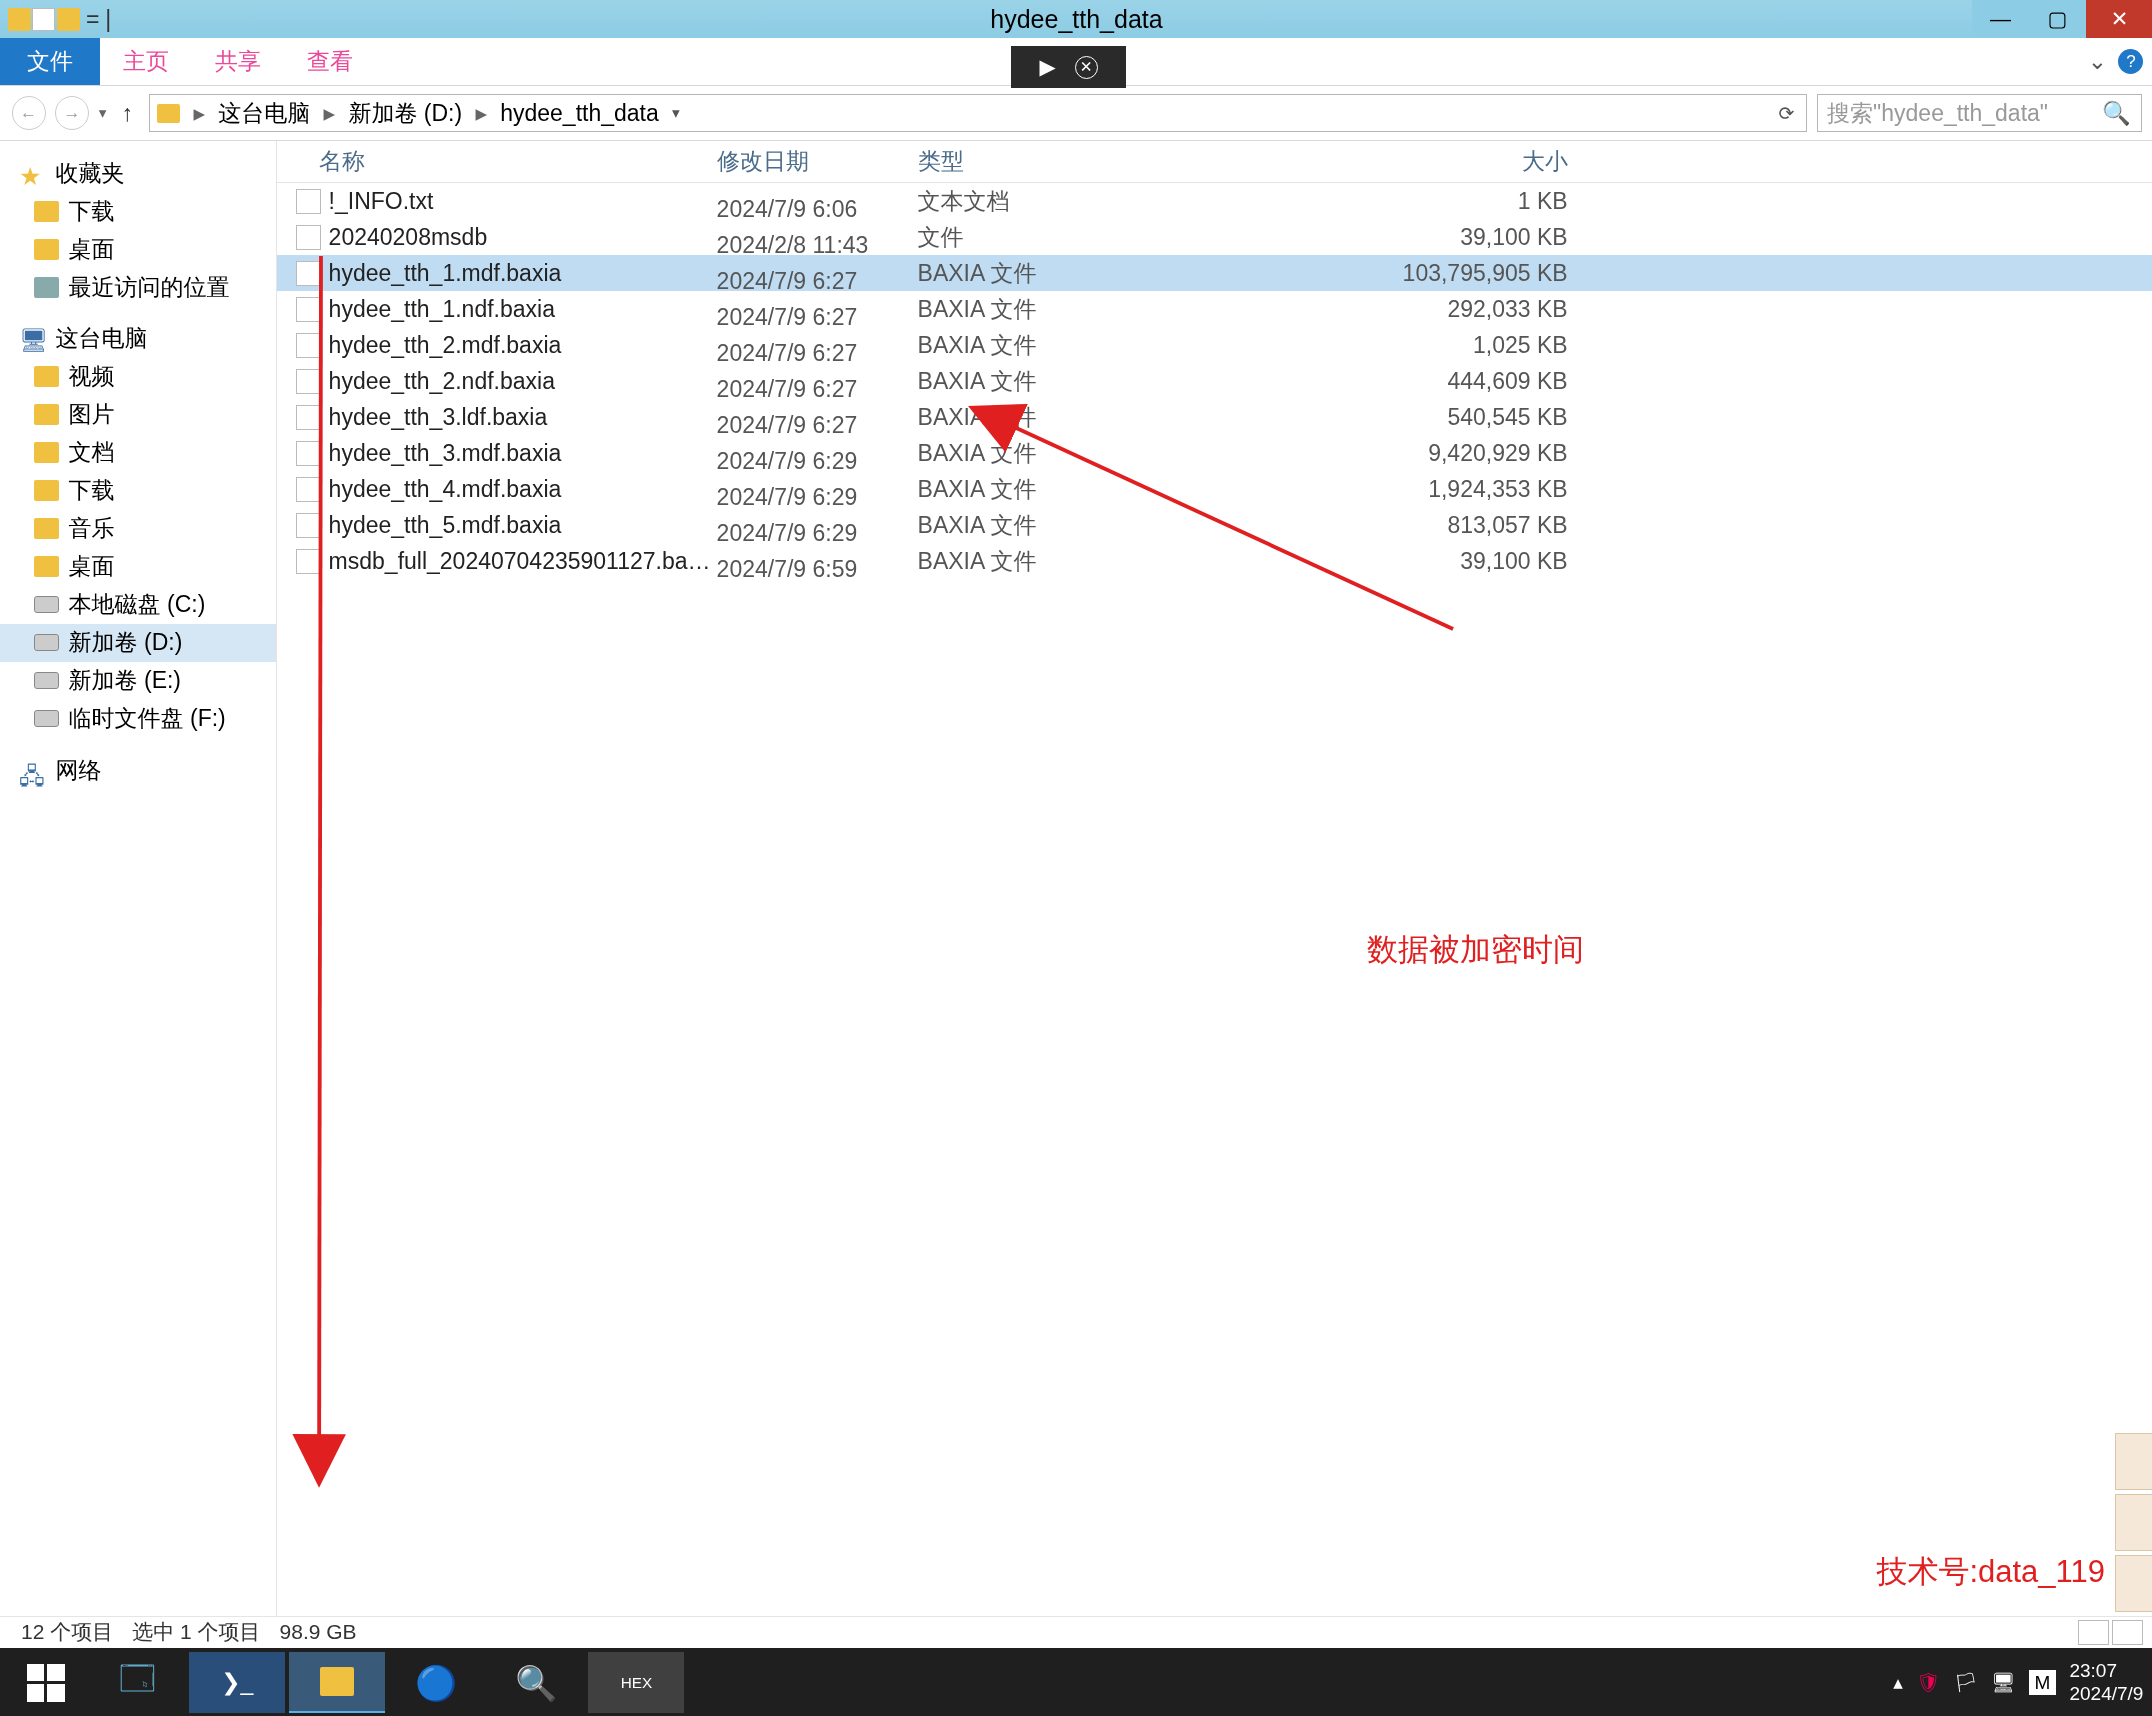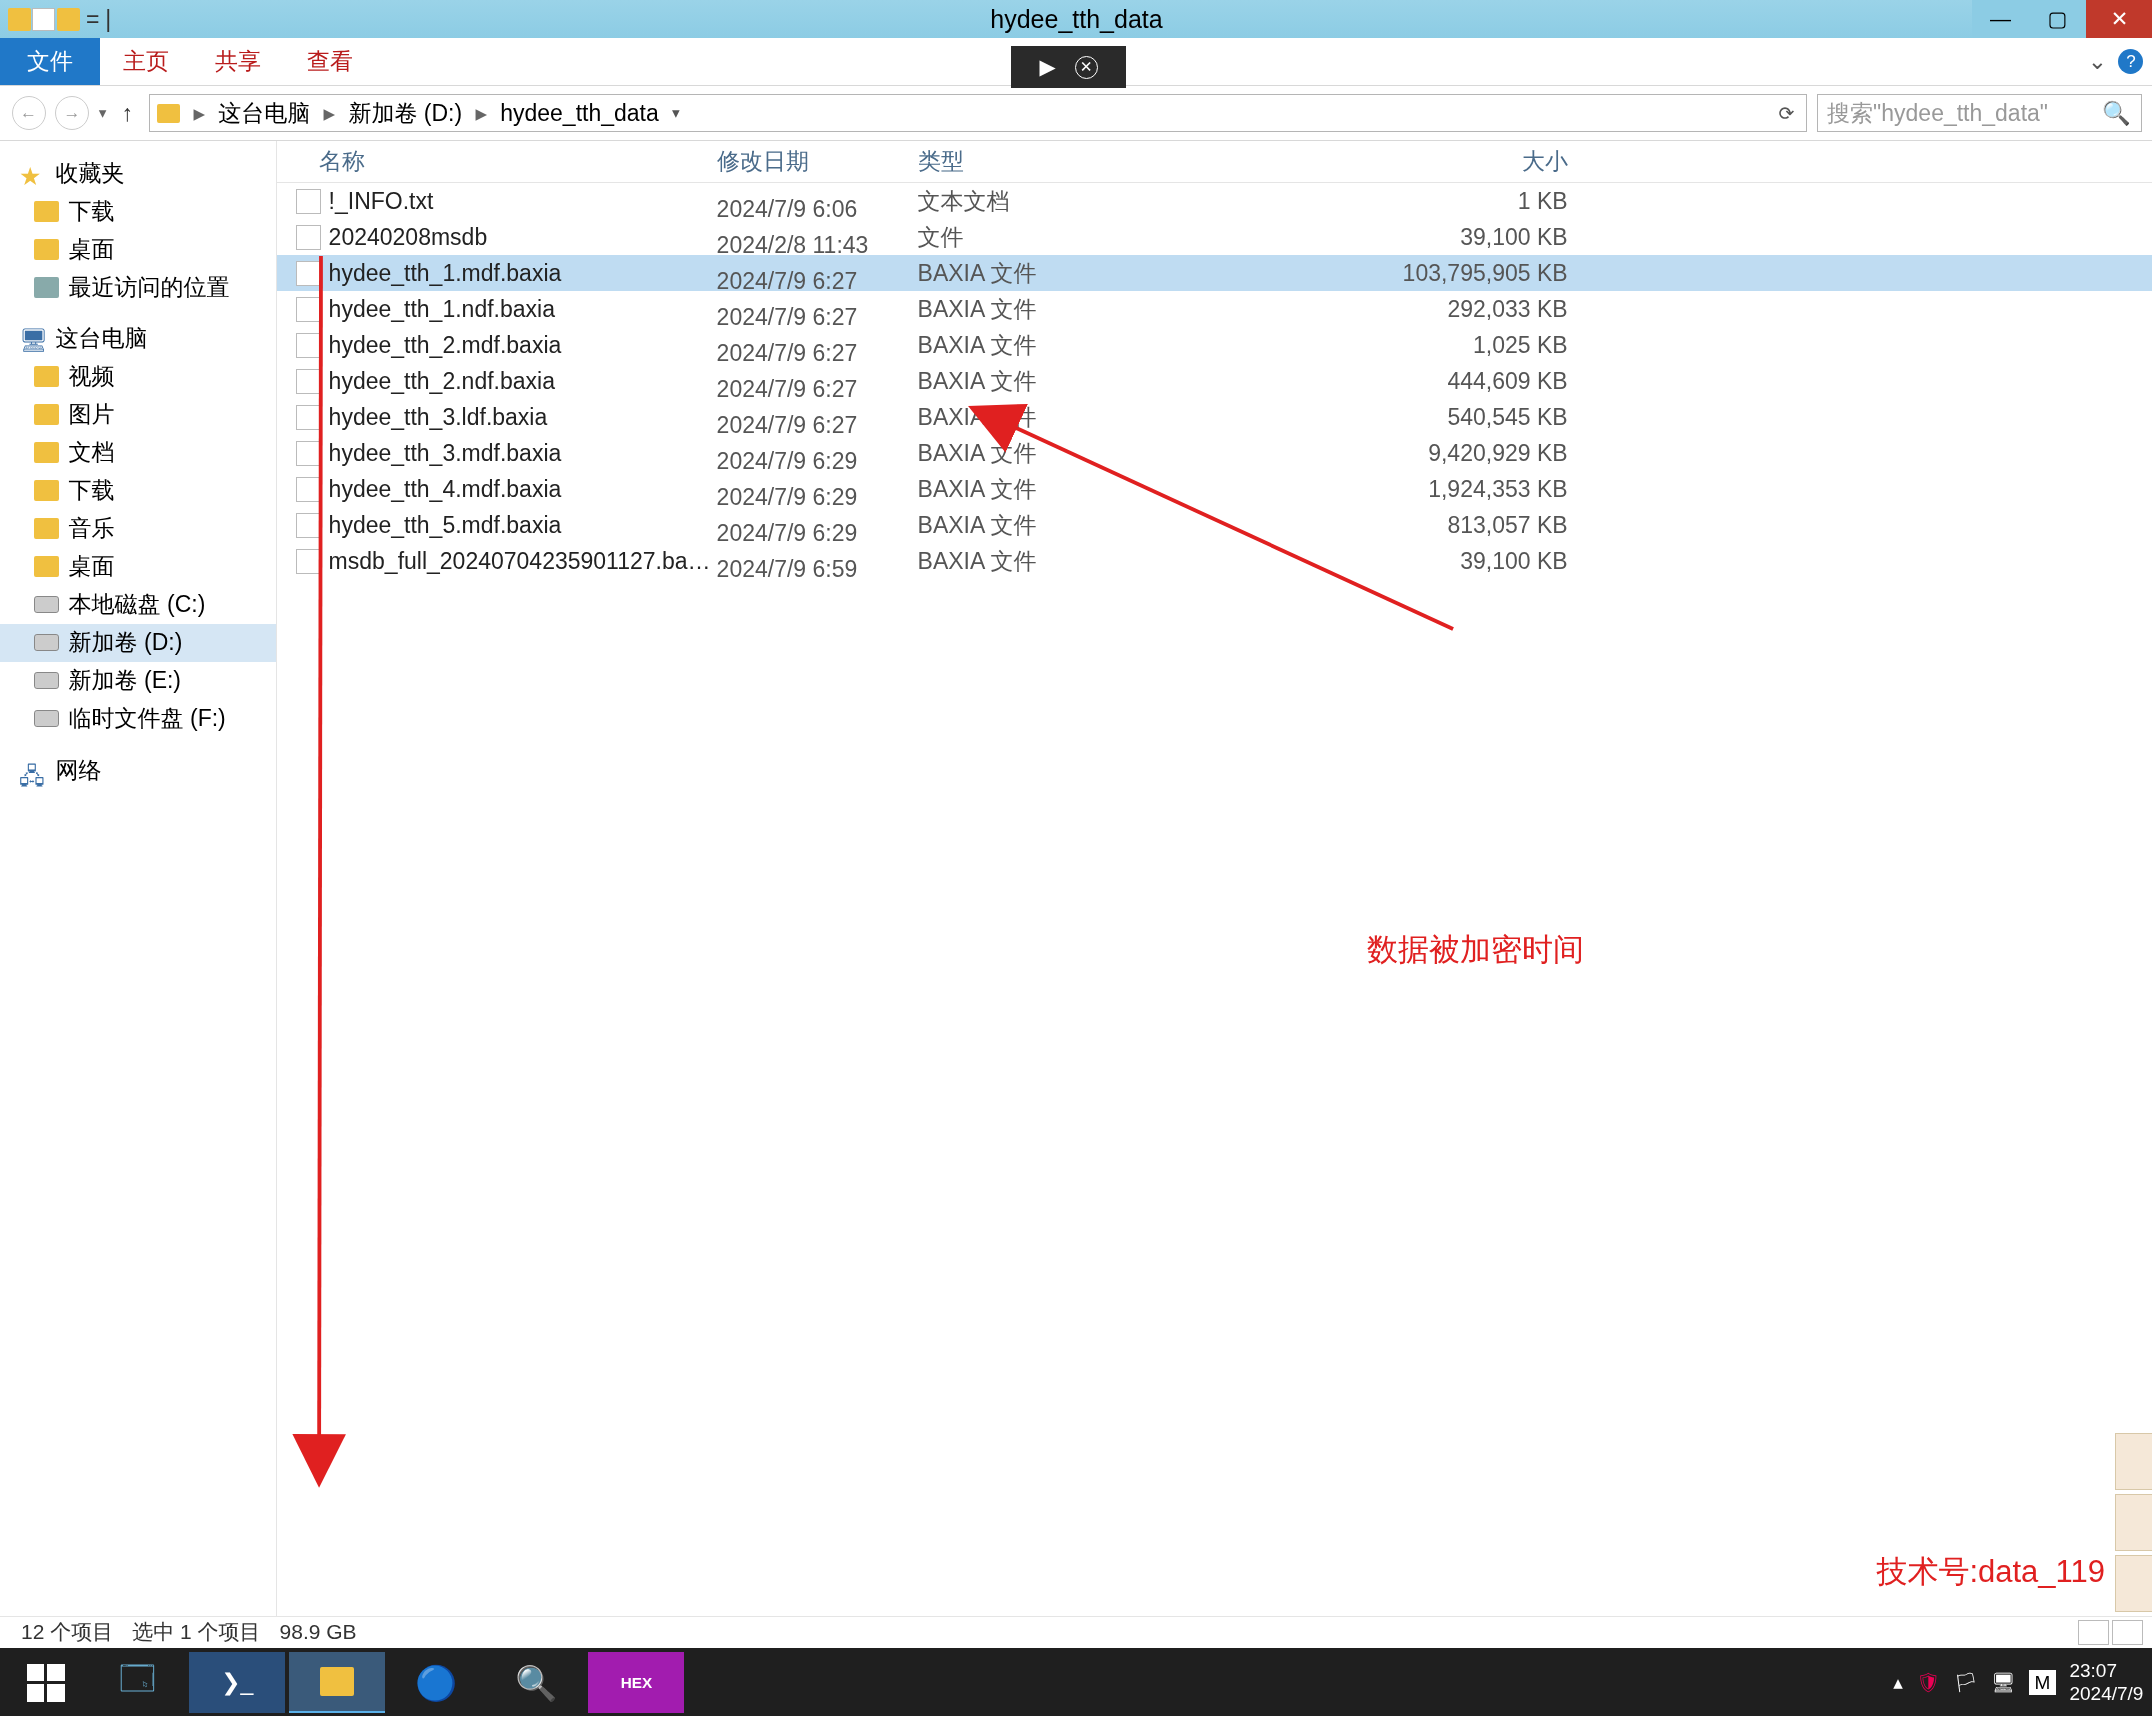--- a/index.html
+++ b/index.html
@@ -15,21 +15,21 @@
 .titlebar-btn { width: 57px; height: 38px; display: flex; align-items: center; justify-content: center; font-size: 21px; }
 .titlebar-btn.close { background: #c0392b; color: #fff; width: 67px; }
 .titlebar-btn.min, .titlebar-btn.max { background: #8ccce4; color: #000; }
 
 
 .float-toolbar { position: absolute; top: 46px; left: 1011px; width: 115px; height: 42px; background: #2a2a2a; display: flex; align-items: center; justify-content: center; gap: 19px; z-index: 100; }
 .float-toolbar div { color: #fff; font-size: 21px; }
 
 
 .ribbon { height: 48px; background: #fff; border-bottom: 1px solid #d8d8d8; display: flex; align-items: center; position: relative; }
-.ribbon-tab { height: 100%; padding: 0 23px; display: flex; align-items: center; font-size: 23px; color: #b91c1c; }
+.ribbon-tab { height: 100%; padding: 0 23px; display: flex; align-items: center; font-size: 23px; color: #ec4899; }
 .ribbon-tab.file { background: #2078c8; color: #fff; padding: 0 27px; }
 .ribbon-right { position: absolute; right: 9.6px; top: 0; height: 100%; display: flex; align-items: center; gap: 11.5px; color: #2078c8; font-size: 19px; }
 .ribbon-right .caret { font-size: 23px; color: #555; }
 
 
 .addr-row { height: 55px; background: #fff; border-bottom: 1px solid #d8d8d8; display: flex; align-items: center; padding: 0 11.5px; gap: 9.6px; }
 .nav-btn { width: 34px; height: 34px; border: 1px solid #ccc; border-radius: 50%; display: flex; align-items: center; justify-content: center; color: #999; font-size: 17px; }
 .addr-up { width: 23px; height: 23px; color: #333; font-size: 23px; display: flex; align-items: center; justify-content: center; }
 .addr-bar { flex: 1; height: 38px; border: 1px solid #b5b5b5; display: flex; align-items: center; padding: 0 7.6px; gap: 7.6px; font-size: 23px; }
 .addr-bar .folder-mini { width: 23px; height: 19px; background: #f0c040; border-radius: 1.9px; }
@@ -367,21 +367,21 @@
         <div></div>
       </div>
   </div>
   <div class="tb-btn" style="color:#6ac;font-size:34px;">🗔</div>
   <div class="tb-btn" style="background:#2a4e7a;color:#fff;font-size:23px;">❯_</div>
   <div class="tb-btn open">
       <span style="width:34px;height:29px;background:#f0c040;border-radius:1.9px;display:inline-block;"></span>
     </div>
   <div class="tb-btn" style="font-size:34px;">🔵</div>
   <div class="tb-btn" style="color:#f0a000;font-size:34px;">🔍</div>
-  <div class="tb-btn" style="background:#a21caf;color:#fff;font-size:15.3px;font-weight:bold;">HEX</div>
+  <div class="tb-btn" style="background:#404040;color:#fff;font-size:15.3px;font-weight:normal;">HEX</div>
   <div class="tray">
     <span>▴</span>
     <span style="color:#e05;">🛡</span>
     <span>🏳</span>
     <span>🖥</span>
     <span style="background:#fff;color:#000;padding:1.9px 5.7px;">M</span>
     <div class="clock">
       <div>23:07</div>
       <div>2024/7/9</div>
     </div>

